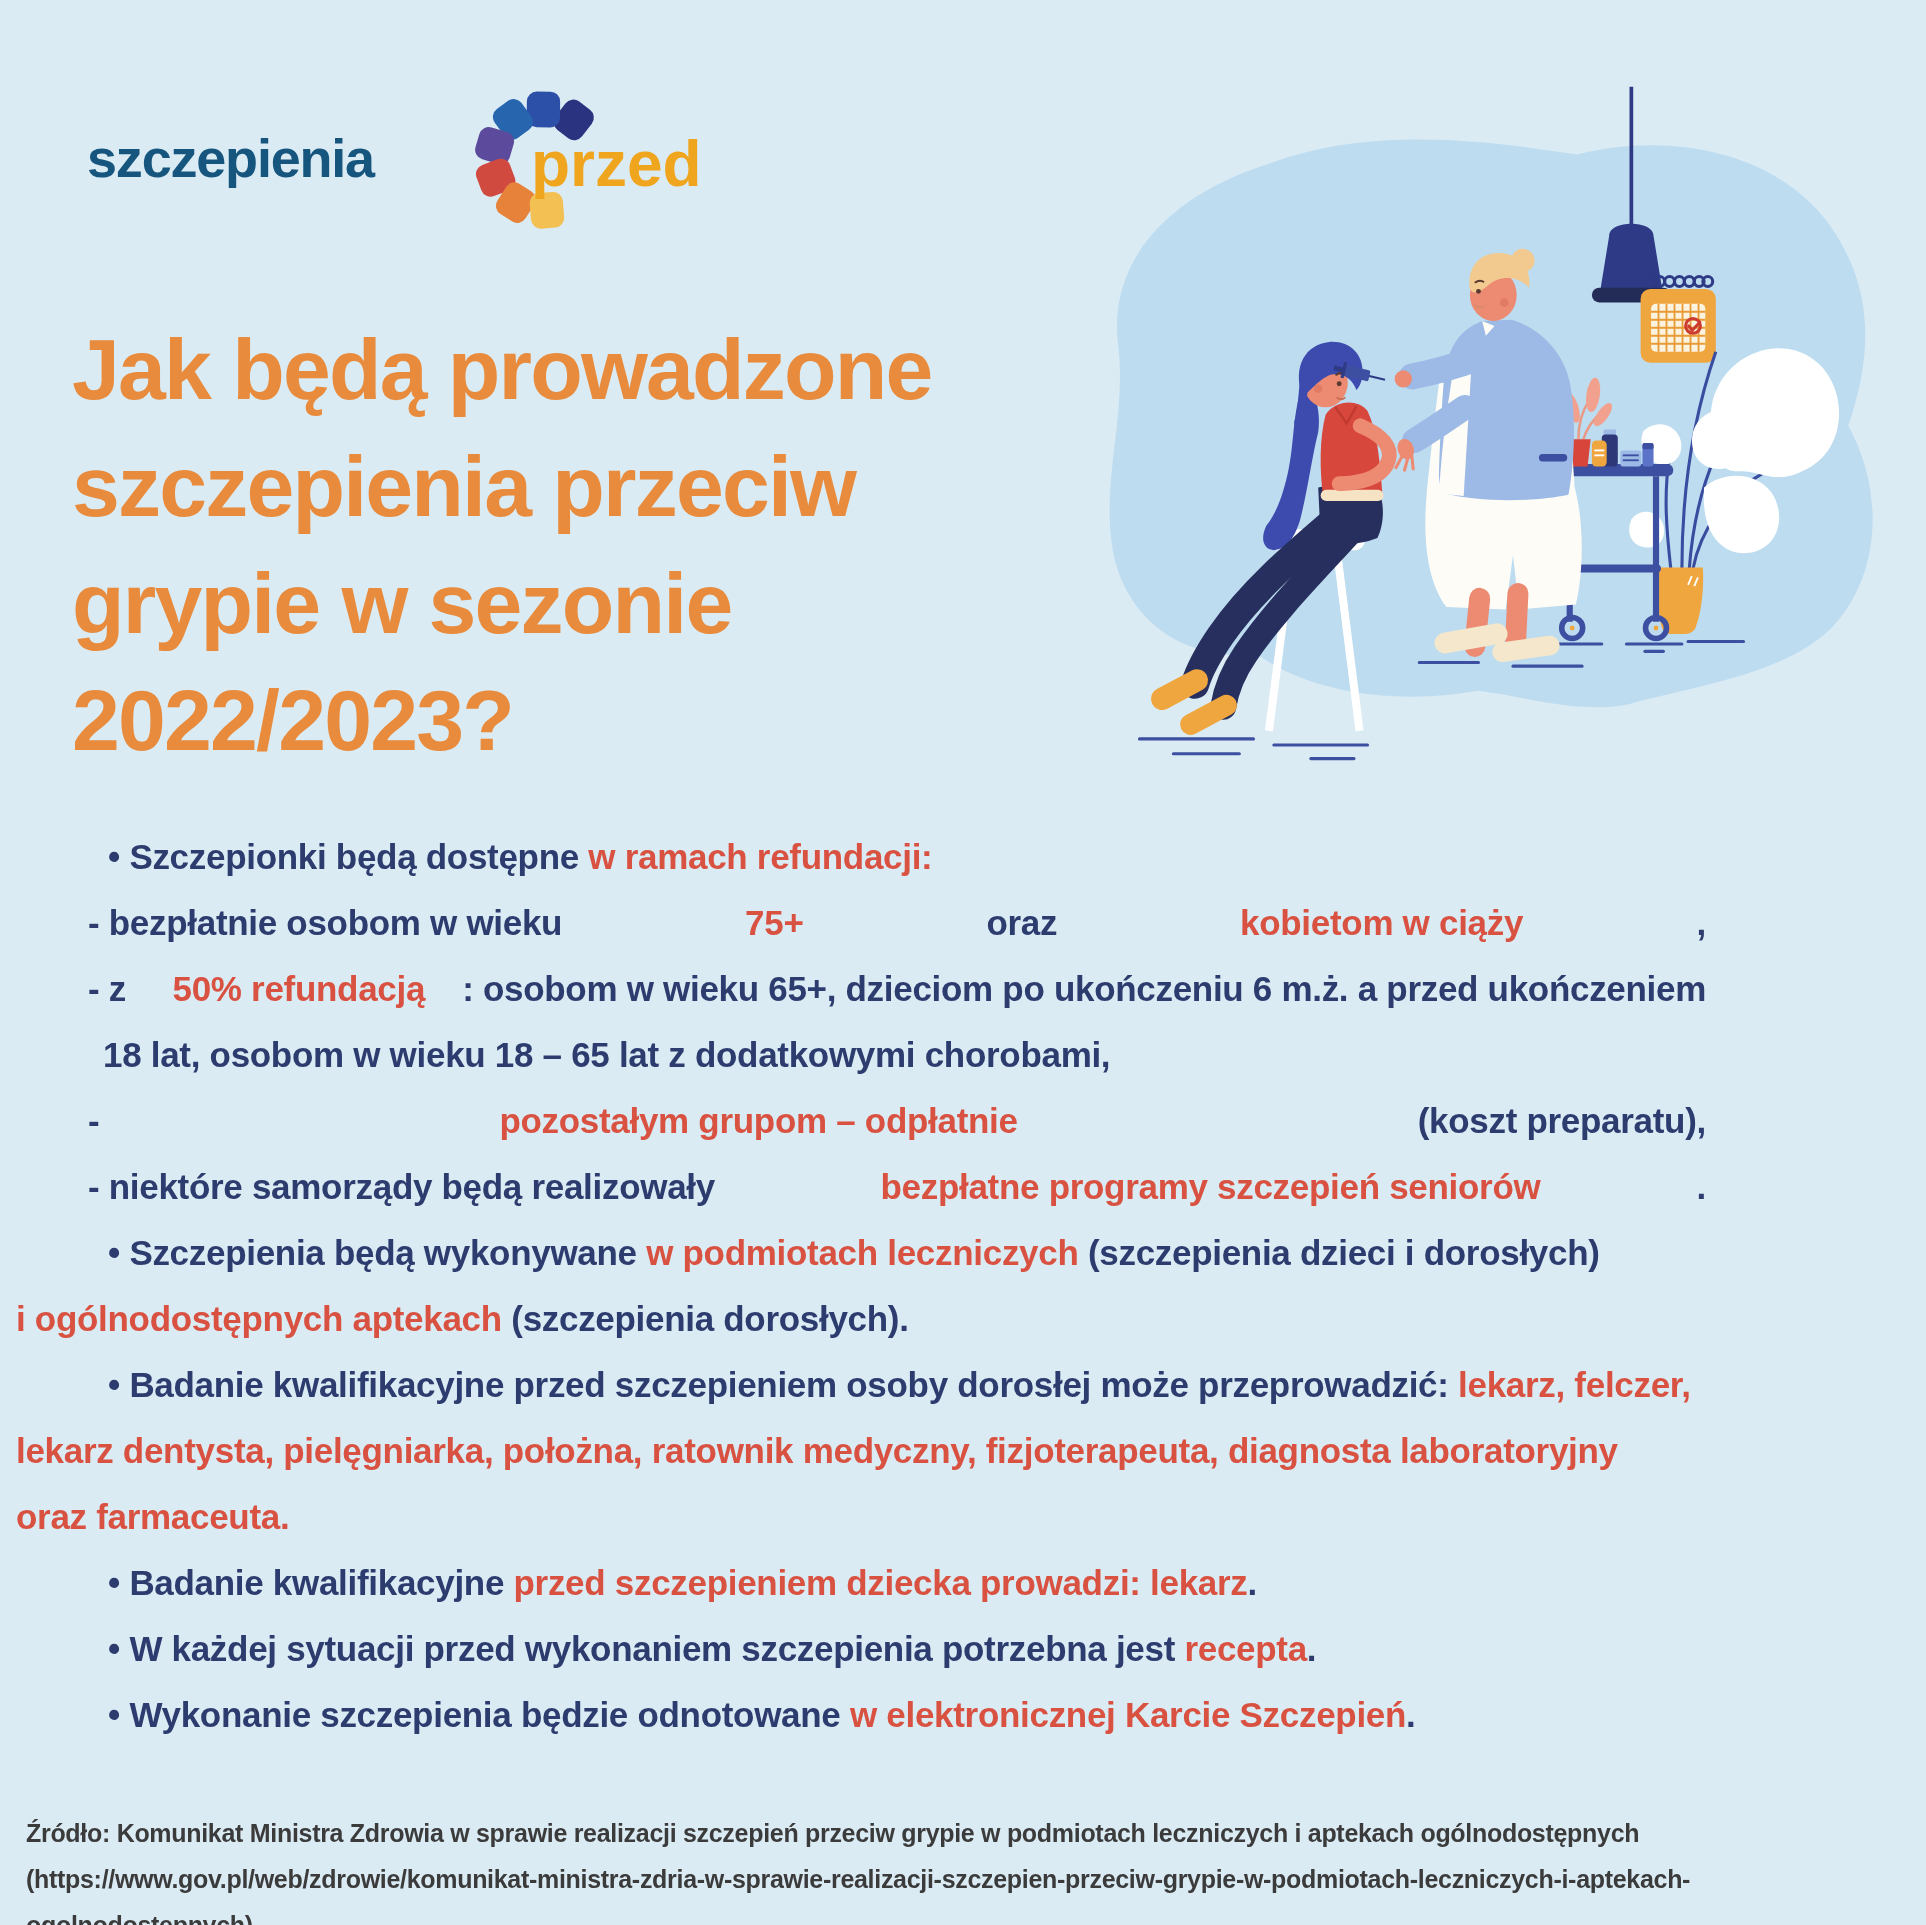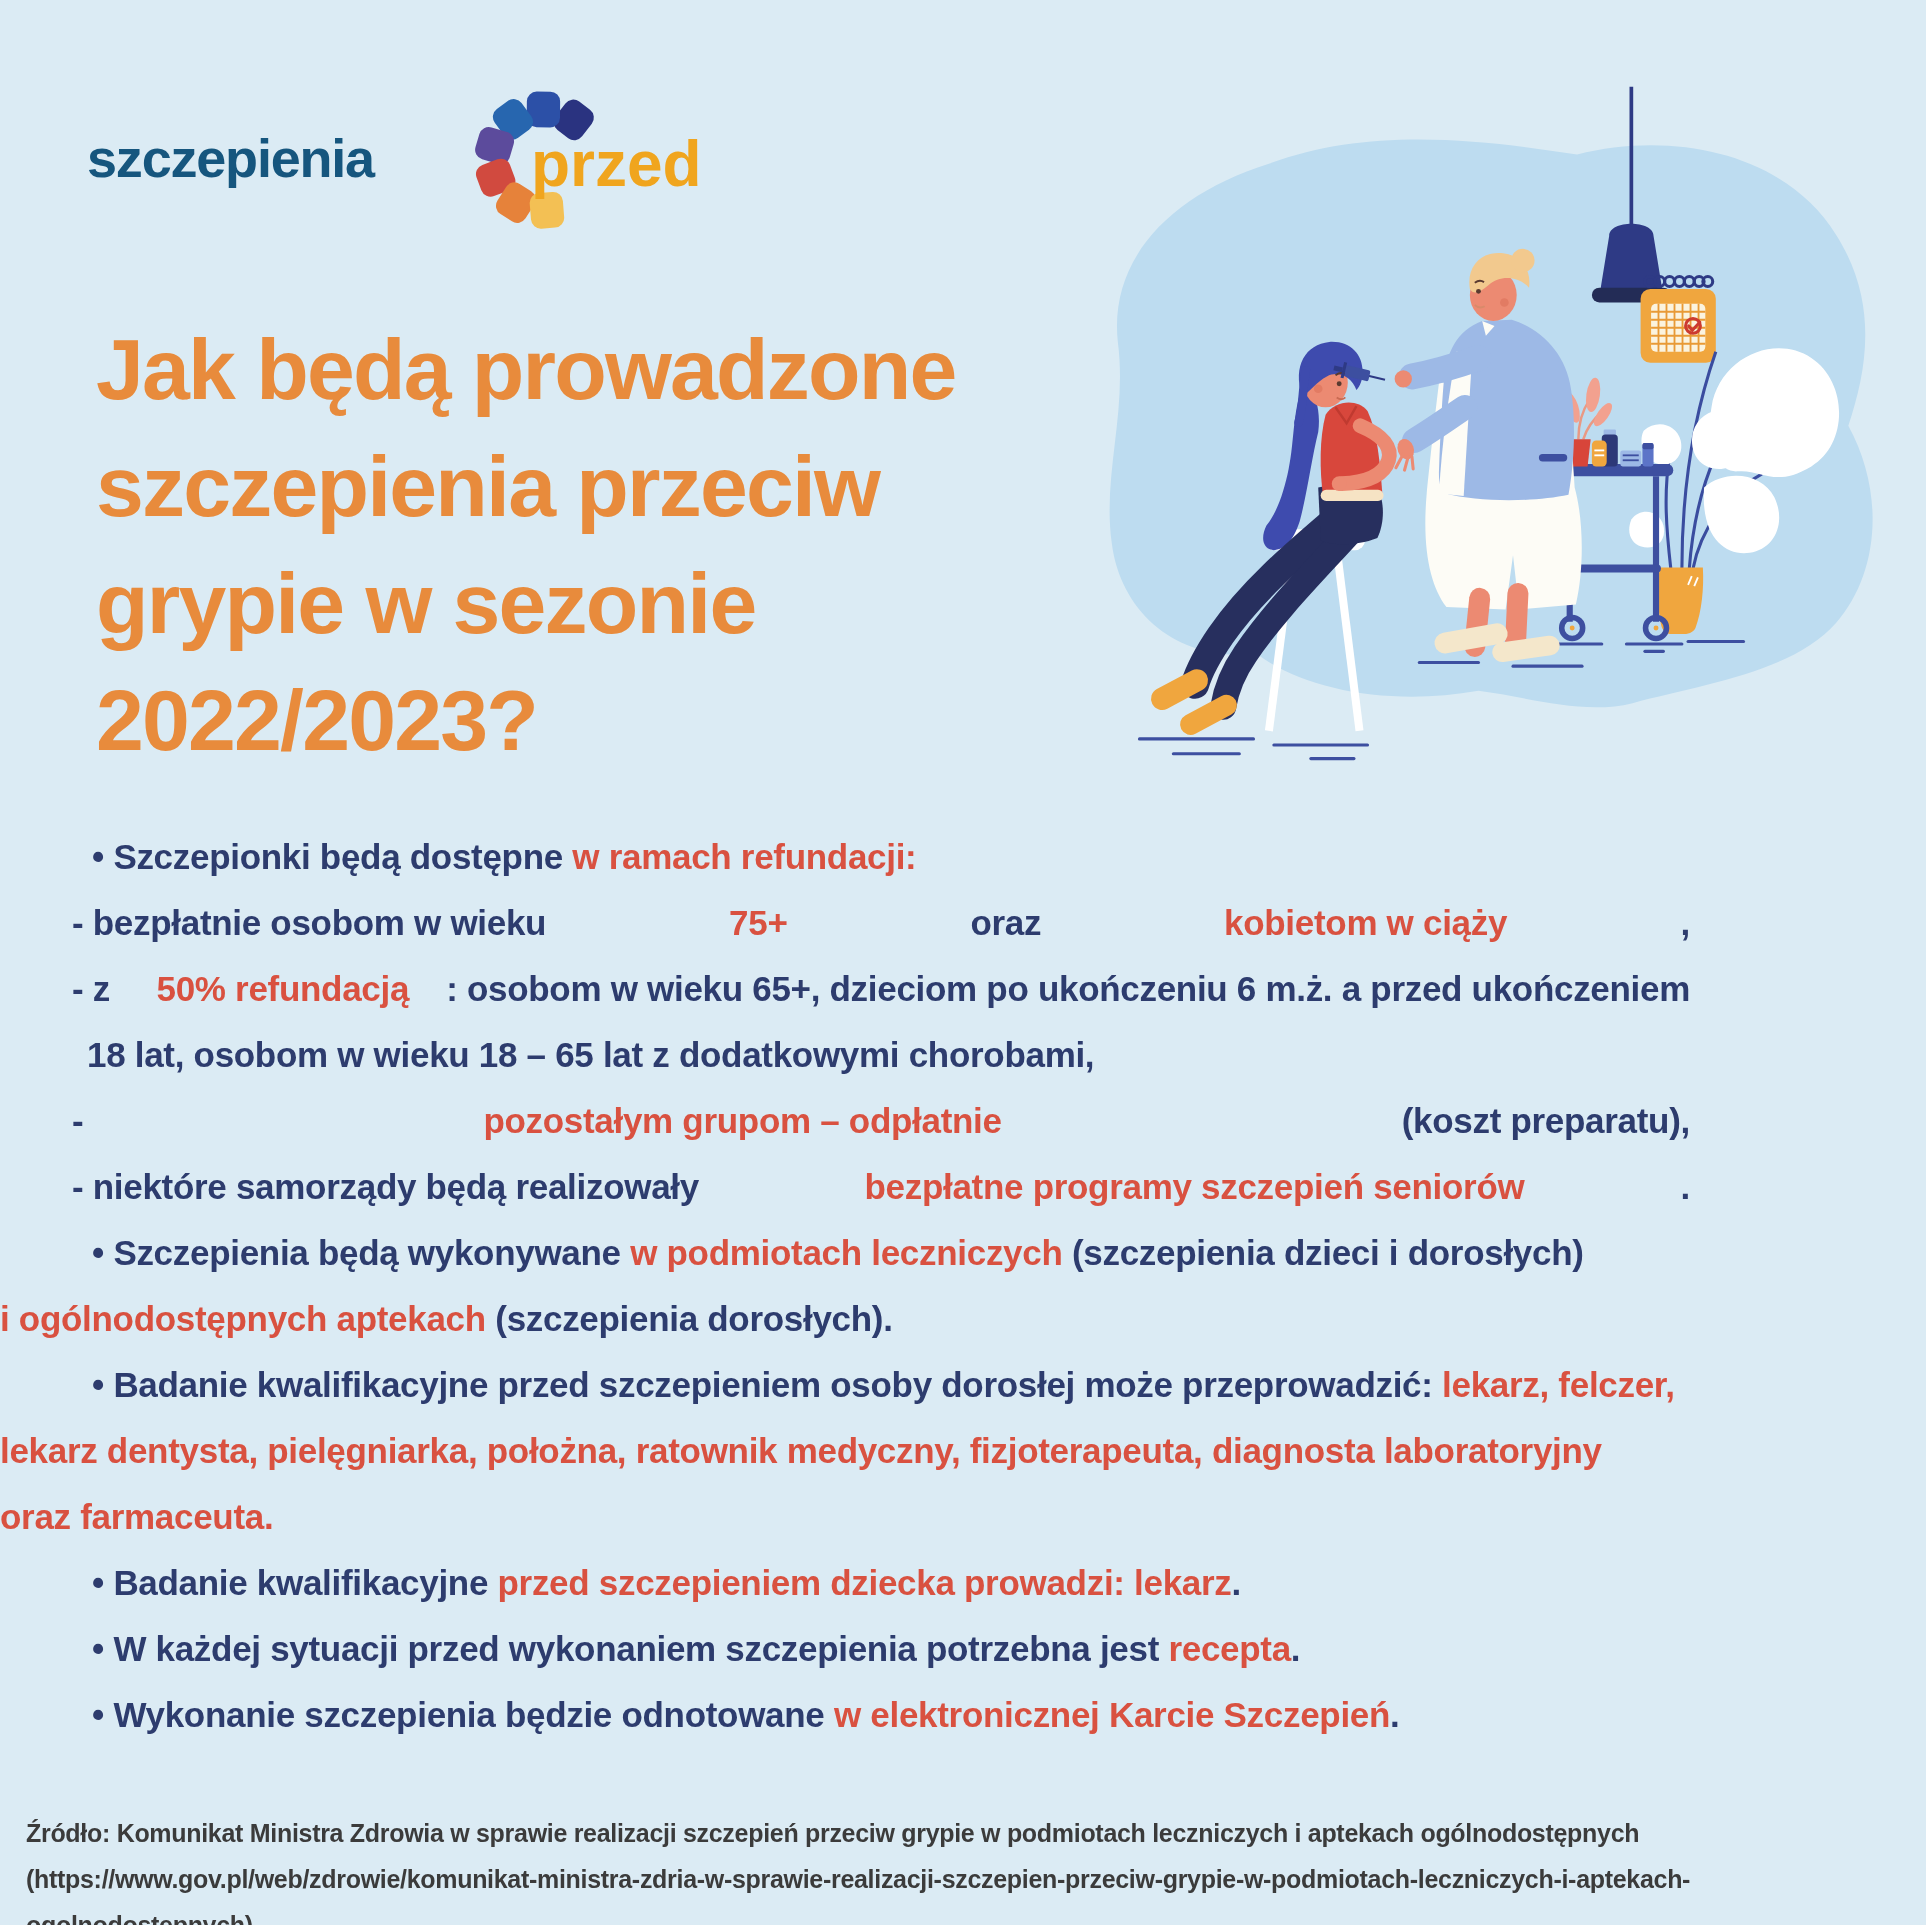--- a/index.html
+++ b/index.html
@@ -14,29 +14,29 @@
     left:87px;top:127px;font-size:54px;font-weight:bold;
     color:var(--logo-blue,#16567E);letter-spacing:-1.2px;
   }
   .logo-suffix{
     left:531px;top:127px;font-size:64px;font-weight:bold;
     color:var(--info-orange,#F0A51E);letter-spacing:0px;
   }
   .logo-arc{left:474px;top:91px;}
   
   .title{
-    left:96px;top:311px;width:1017px;
+    left:72px;top:311px;width:1017px;
     font-size:86px;line-height:117px;font-weight:bold;
     color:var(--orange,#E88B3C);letter-spacing:-1.8px;
   }
   .title span{display:block;}
   
   .illu{left:1047px;top:62px;width:879px;height:709px;}
   
-  .bullets{left:0;top:824px;width:1690px;}
+  .bullets{left:16px;top:824px;width:1690px;}
   .line{height:66px;display:flex;align-items:center;
     font-size:35px;font-weight:bold;letter-spacing:-0.3px;white-space:pre;}
   .line span{white-space:pre;}
   .ind-b{padding-left:92px;}
   .ind-d{padding-left:72px;justify-content:space-between;}
   .ind-cd{padding-left:87px;}
   .ind-cb{}
   .navy{color:var(--navy,#2D3C6E);}
   .red{color:var(--red,#D95140);}
   

